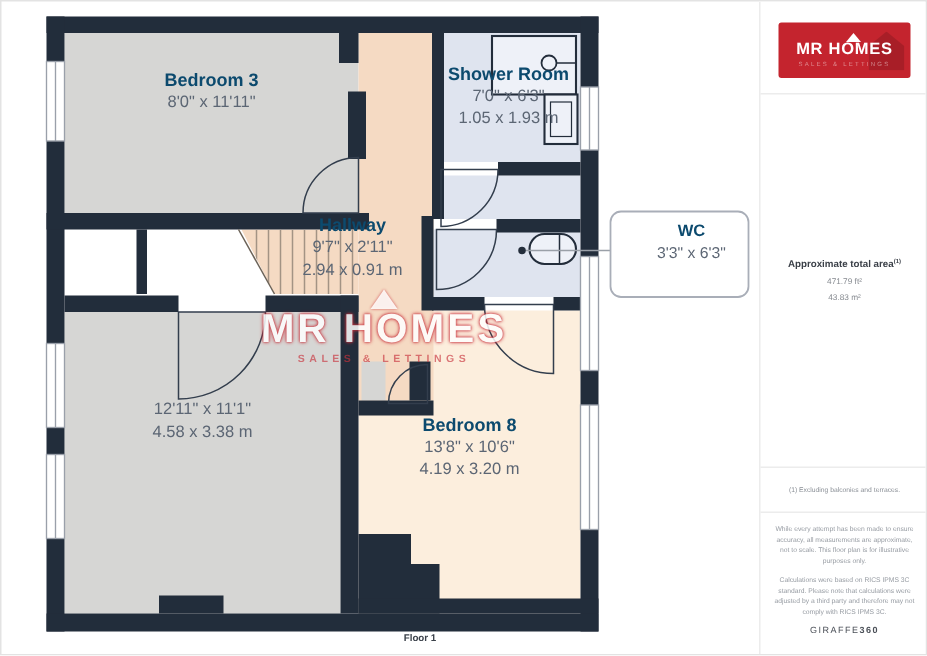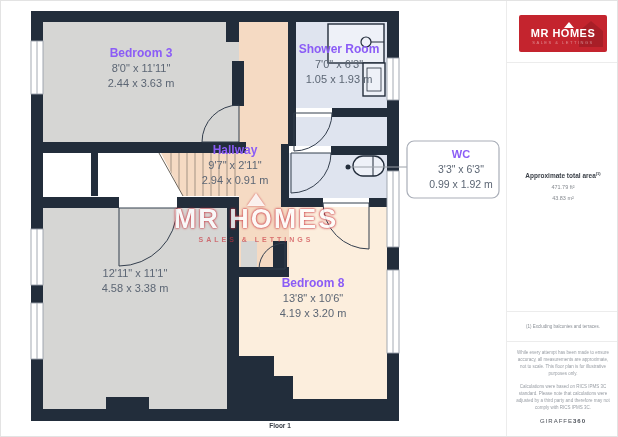--- a/index.html
+++ b/index.html
@@ -16,21 +16,21 @@
   .page{position:relative;width:618px;height:437px;background:#fff;border:1px solid #e3e3e3;overflow:hidden;}
   .plan-svg{position:absolute;left:0;top:0;width:618px;height:437px;}
   .wall rect{fill:var(--wall);}
   .win rect{fill:#fff;stroke:#9aa0aa;stroke-width:0.9;}
   .win line{stroke:#9aa0aa;stroke-width:0.9;}
   .door path{fill:none;stroke:#333e4d;stroke-width:1;}
   .fixture{fill:var(--fixture-fill);stroke:#232d3b;stroke-width:1.4;}
   .tread{stroke:#a39384;stroke-width:1;}
   .overlay{position:absolute;pointer-events:none;text-align:center;}
   .room-label{display:flex;flex-direction:column;gap:2px;}
-  .rname{font-size:12px;font-weight:bold;color:#8b5cf6;line-height:13px;}
+  .rname{font-size:12px;font-weight:bold;color:#0c4a6e;line-height:13px;}
   .rdim{font-size:11px;color:#5c6674;line-height:13px;}
   .callout-label .rname{font-size:11px;}
   .callout-label .rdim{font-size:10.5px;}
   .floor-label{font-size:6.5px;font-weight:bold;color:#3a4049;}
   
   .watermark{display:flex;flex-direction:column;align-items:center;opacity:0.85;}
   .wm-roof{width:0;height:0;border-left:9px solid transparent;border-right:9px solid transparent;
     border-bottom:13px solid rgba(255,255,255,0.95);filter:drop-shadow(0 0 1px #c8323c);margin-bottom:-2px;}
   .wm-title{font-size:27px;font-weight:bold;letter-spacing:2px;color:#fff;white-space:nowrap;
     text-shadow:0 0 1px #c8323c,0 0 2px #c8323c,0 0 3px rgba(200,50,60,.9);}
@@ -170,39 +170,37 @@
       <line x1="372" y1="155" x2="372" y2="175" stroke="#232d3b" stroke-width="1"></line>
       <line x1="347" y1="166" x2="406" y2="166" stroke="#9aa0a8" stroke-width="1"></line>
       <circle cx="347" cy="166" r="2.5" fill="#232d3b"></circle>
       <rect x="406" y="140" width="92" height="57" rx="7" fill="#ffffff" stroke="#a9aeb8" stroke-width="1.2"></rect>
     </g>
   </svg>
 
   <div class="overlay room-label" style="left:60px;top:46px;width:160px;">
     <span class="rname">Bedroom 3</span>
     <span class="rdim">8'0" x 11'11"</span>
-    <span class="rdim">2.44 x 3.63 m</span>
   </div>
 
   <div class="overlay room-label" style="left:286px;top:42px;width:104px;">
     <span class="rname">Shower Room</span>
     <span class="rdim">7'0" x 6'3"</span>
     <span class="rdim">1.05 x 1.93 m</span>
   </div>
 
   <div class="overlay room-label" style="left:174px;top:143px;width:120px;">
     <span class="rname">Hallway</span>
     <span class="rdim">9'7" x 2'11"</span>
     <span class="rdim">2.94 x 0.91 m</span>
   </div>
 
   <div class="overlay room-label callout-label" style="left:407px;top:147px;width:106px;">
     <span class="rname">WC</span>
     <span class="rdim">3'3" x 6'3"</span>
-    <span class="rdim">0.99 x 1.92 m</span>
   </div>
 
   <div class="overlay room-label" style="left:54px;top:266px;width:160px;">
     <span class="rdim">12'11" x 11'1"</span>
     <span class="rdim">4.58 x 3.38 m</span>
   </div>
 
   <div class="overlay room-label" style="left:232px;top:276px;width:160px;">
     <span class="rname">Bedroom 8</span>
     <span class="rdim">13'8" x 10'6"</span>

